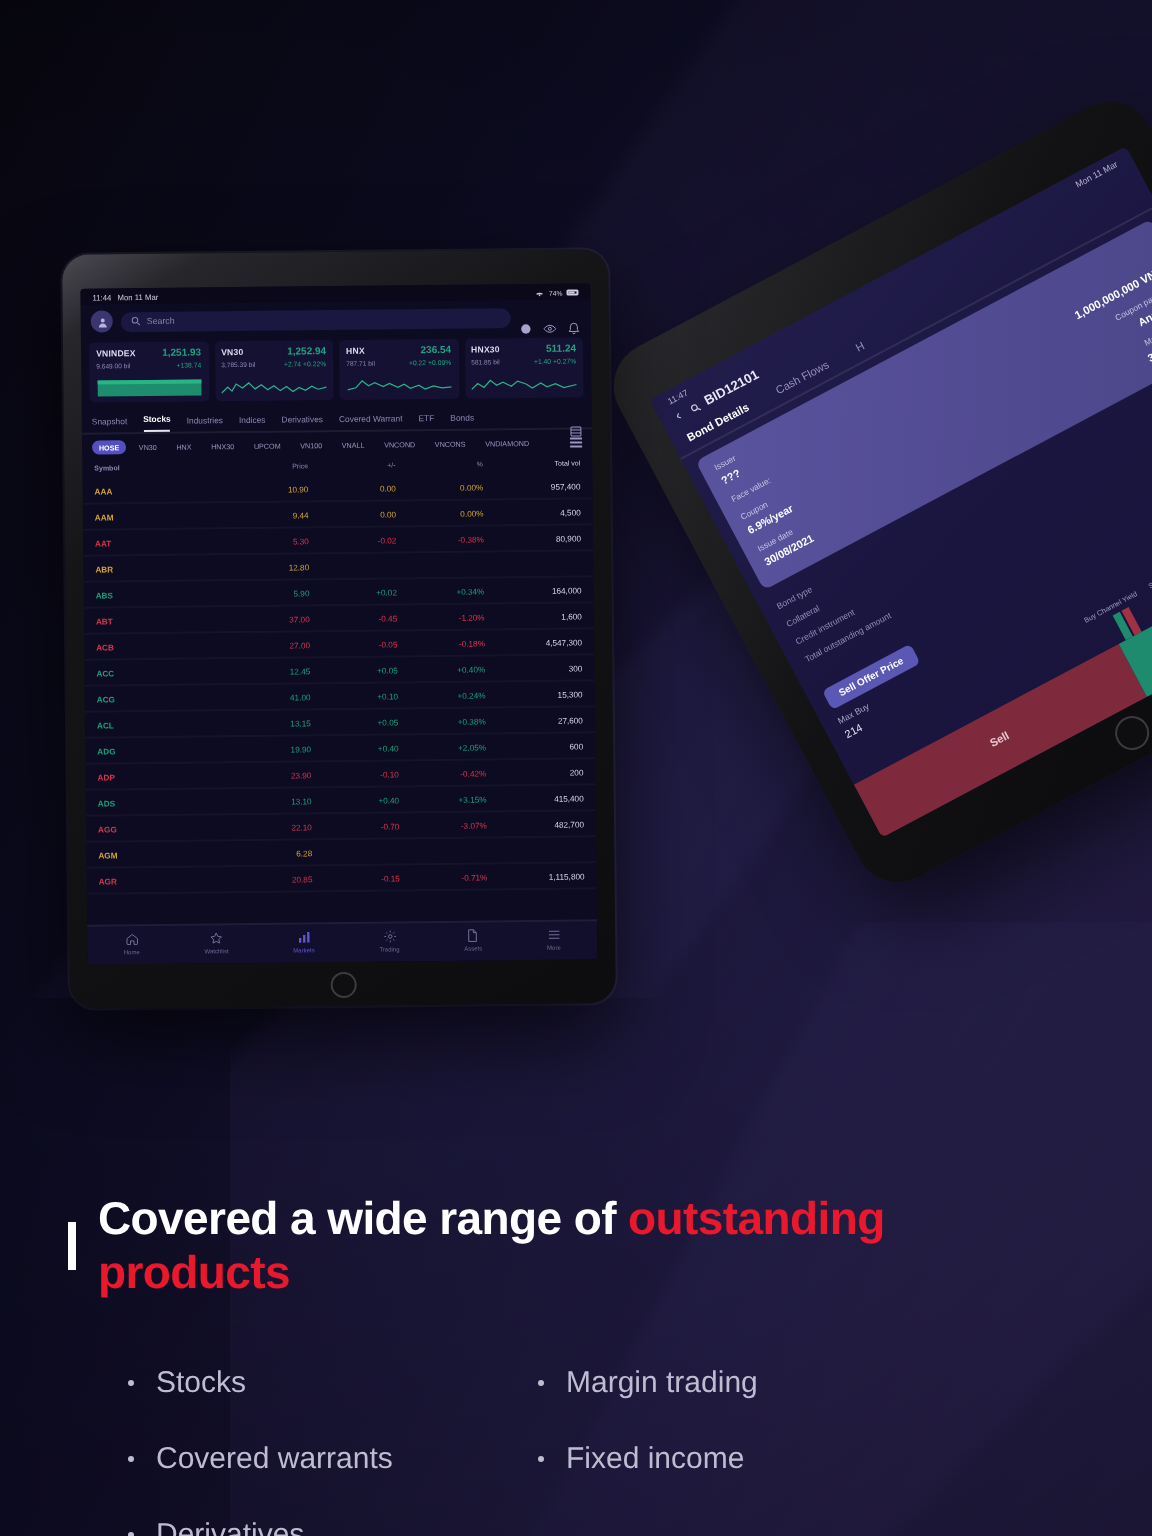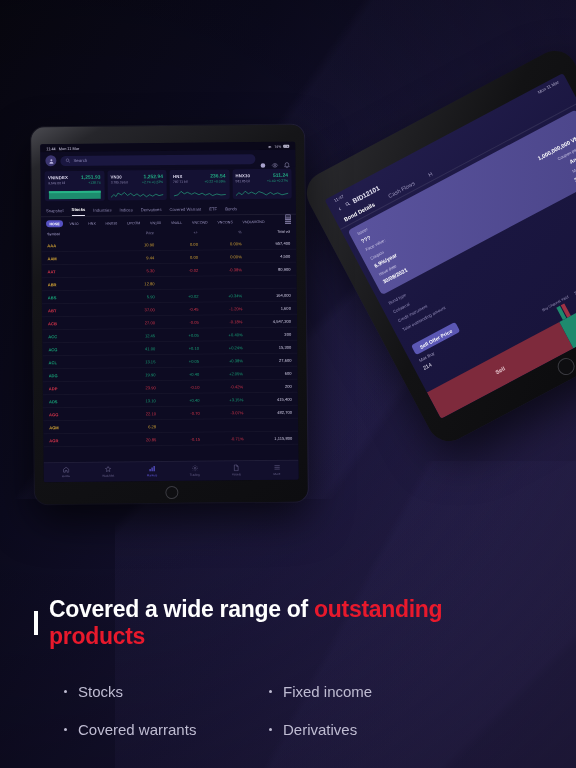--- a/index.html
+++ b/index.html
@@ -634,26 +634,30 @@
       <span class="hl-bar"></span>
       <span><span>Covered a wide range of</span> <span class="hl-accent">outstanding products</span></span>
     </div>
     <div class="bullets">
       <div class="bullet">
           <span class="dot"></span>
           <span>Stocks</span>
         </div>
       <div class="bullet">
           <span class="dot"></span>
-          <span>Fixed income</span>
+          <span>Margin trading</span>
         </div>
       <div class="bullet">
           <span class="dot"></span>
           <span>Covered warrants</span>
         </div>
       <div class="bullet">
           <span class="dot"></span>
+          <span>Fixed income</span>
+        </div>
+      <div class="bullet">
+          <span class="dot"></span>
           <span>Derivatives</span>
         </div>
     </div>
   </div>
 
 </div>
 
 </body></html>

